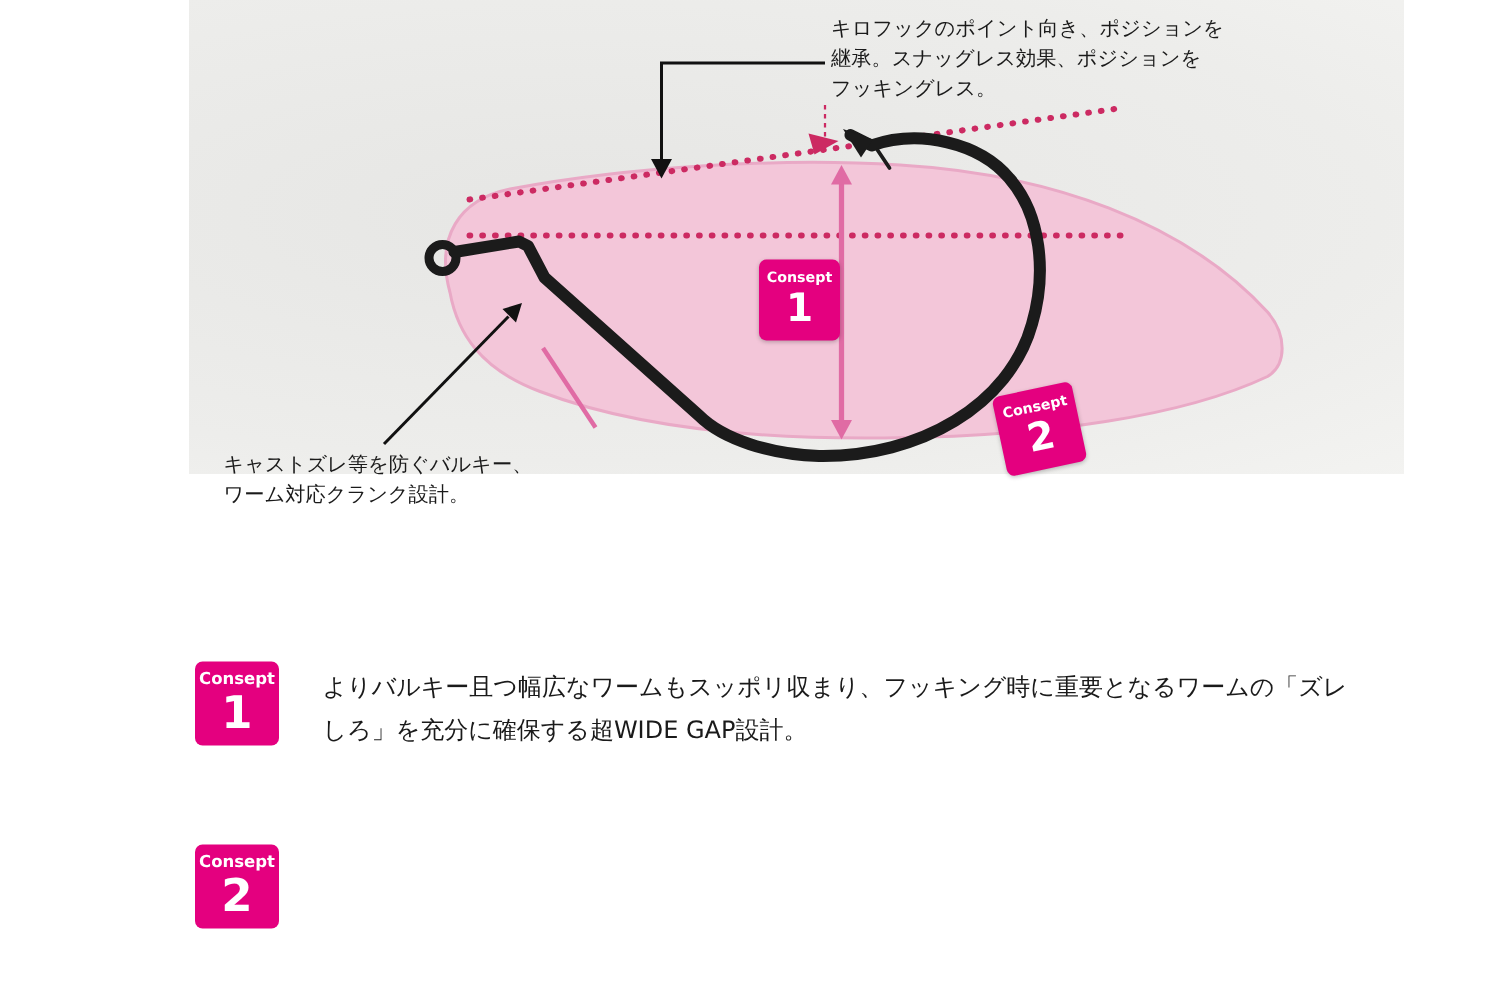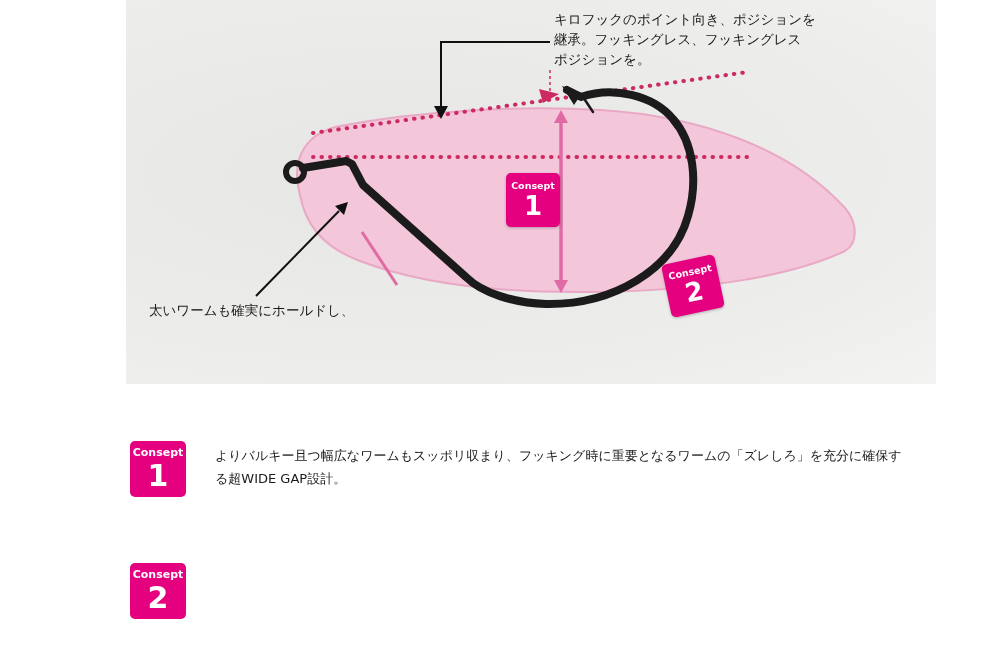--- a/index.html
+++ b/index.html
@@ -6,21 +6,21 @@
   html,body { background:#ffffff; }
   body {
     width:1000px; height:667px;
     font-family:"DejaVu Sans","Liberation Sans",sans-serif;
     color:#1a1a1a;
   }
   .page { position:relative; width:1000px; height:667px; background:#fff; overflow:hidden; }
 
   
   .photo {
-    position:absolute; left:126px; top:0; width:810px; height:384px;
+    position:absolute; left:126px; top:0; width:810px; height:316px;
     background:radial-gradient(120% 95% at 32% 45%, #e6e6e4 0%, #ededeb 55%, #f7f7f5 100%);
   }
   .photo svg { position:absolute; left:0; top:0; }
 
   .anno { position:absolute; font-size:13.5px; line-height:20px; color:#1a1a1a; }
   .anno div { white-space:nowrap; }
   .top-anno { left:428px; top:9px; }
   .bottom-anno { left:23px; top:300px; }
 
   
@@ -39,21 +39,21 @@
 
   
   .concept-row { position:absolute; left:130px; display:flex; align-items:flex-start; gap:29px; }
   .cr1 { top:441px; }
   .cr2 { top:563px; }
   .concept-badge { width:56px; height:56px; flex:0 0 56px; }
   .concept-badge .badge-label { font-size:11px; margin-bottom:3px; }
   .concept-badge .badge-number { font-size:30px; }
   .concept-text {
     width:690px; padding-top:3px;
-    font-size:13px; line-height:1.8; color:#1a1a1a;
+    font-size:16px; line-height:1.8; color:#1a1a1a;
     word-break:break-all; overflow-wrap:anywhere;
   }
 </style>
 </head>
 <body>
 
 <div class="page">
 
   <div class="photo">
 
@@ -97,26 +97,27 @@
         <polygon points="315,119 308,106 322,106" fill="#111111"></polygon>
       </g>
       <g>
         <line x1="130" y1="296" x2="213" y2="211" stroke="#111111" stroke-width="2"></line>
         <polygon points="222,202 209,206 218,215" fill="#111111"></polygon>
       </g>
     </svg>
 
     <div class="anno top-anno">
       <div>キロフックのポイント向き、ポジションを</div>
-      <div>継承。フッキングレス、フッキングレス</div>
-      <div>ポジションを。</div>
+      <div>継承。スナッグレス効果、ポジションを</div>
+      <div>フッキングレス。</div>
     </div>
 
     <div class="anno bottom-anno">
-      <div>太いワームも確実にホールドし、</div>
+      <div>キャストズレ等を防ぐバルキー、</div>
+      <div>ワーム対応クランク設計。</div>
     </div>
 
     <div class="badge diagram-badge badge-pos-1">
       <span class="badge-label">Consept</span>
       <span class="badge-number">1</span>
     </div>
     <div class="badge diagram-badge badge-pos-2">
       <span class="badge-label">Consept</span>
       <span class="badge-number">2</span>
     </div>

